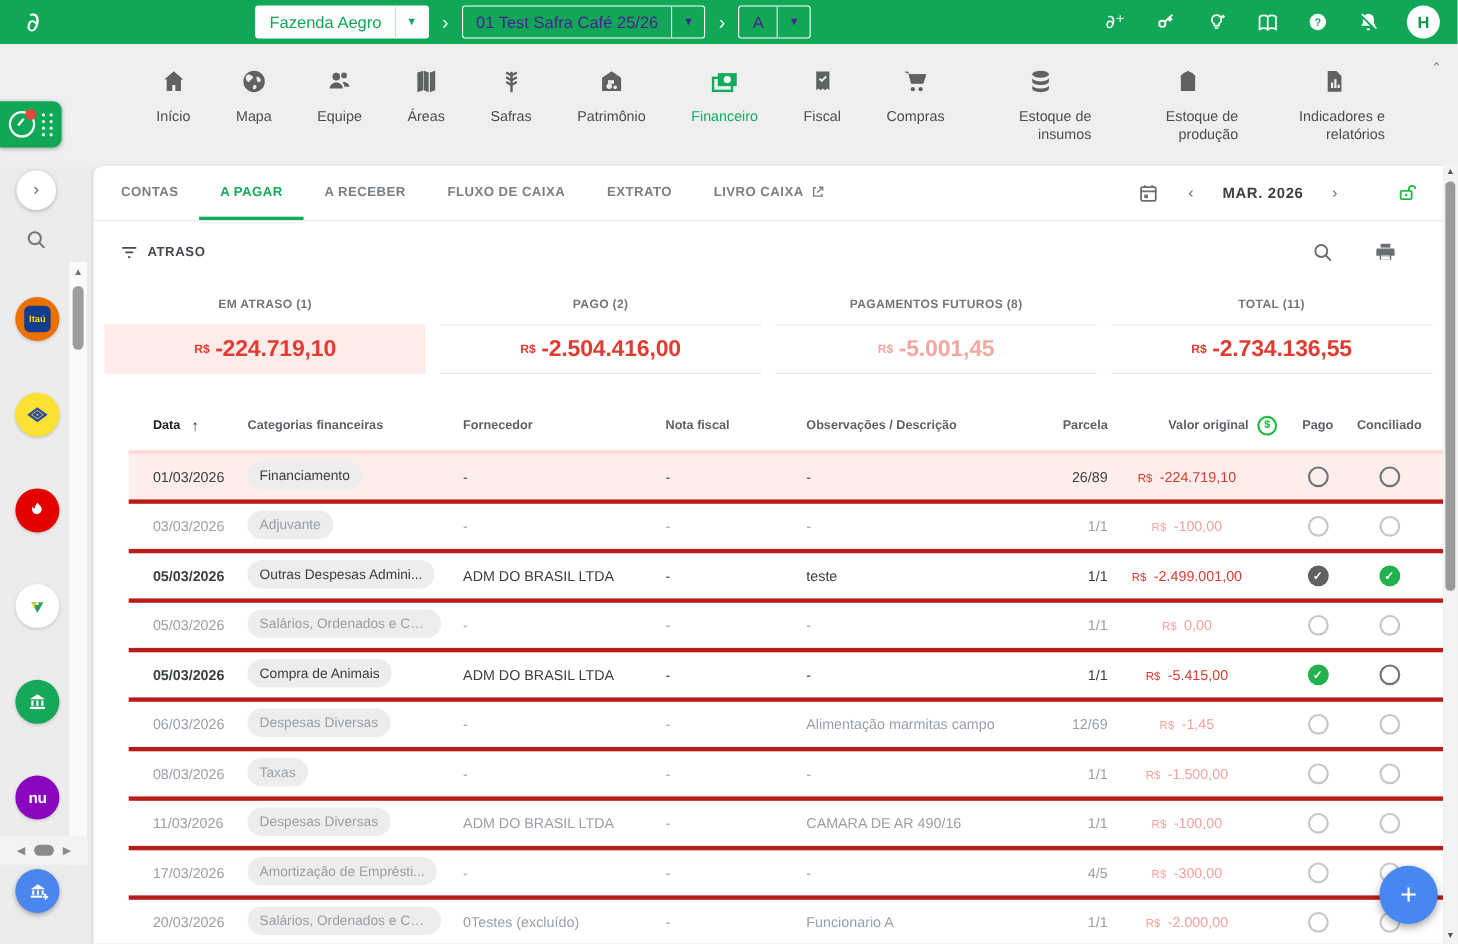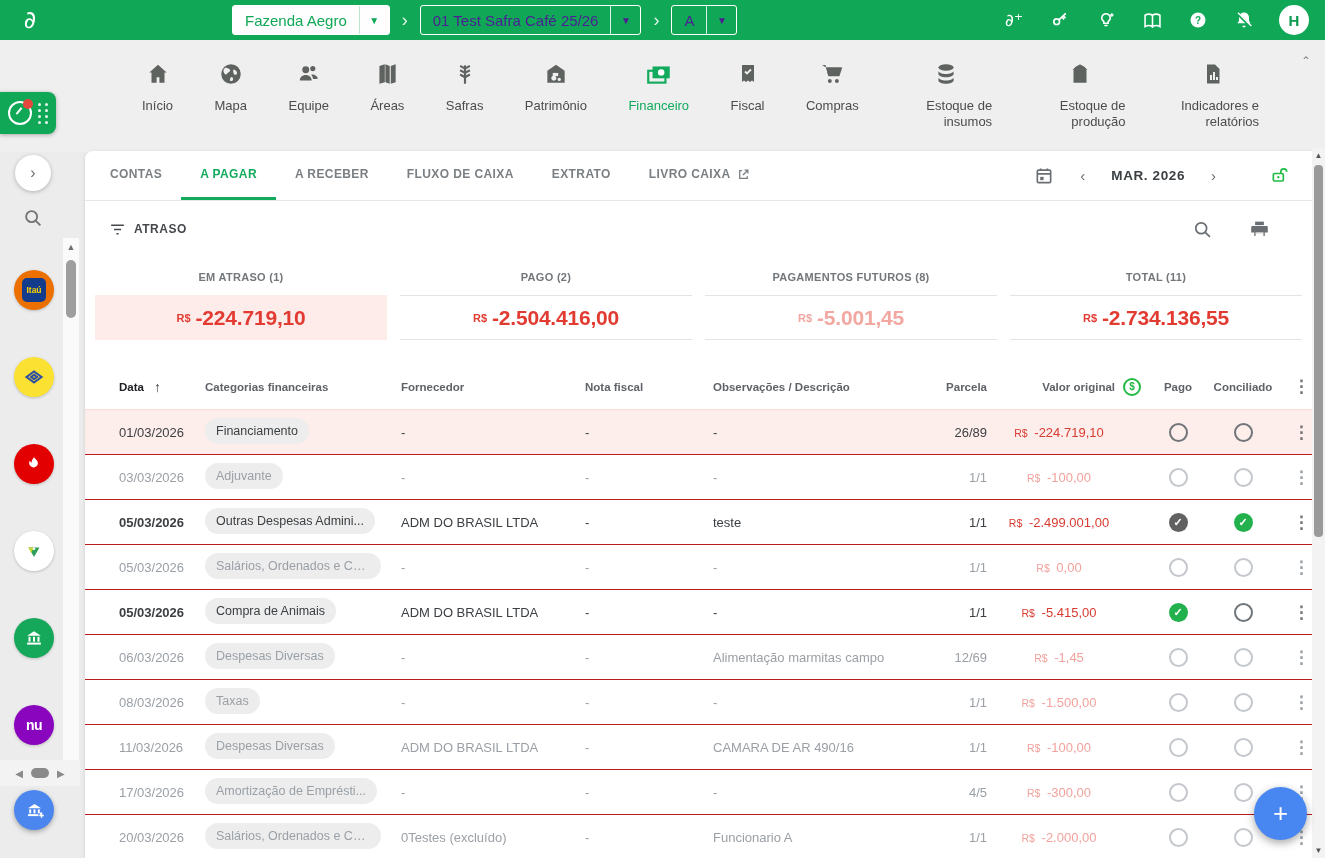--- a/index.html
+++ b/index.html
@@ -83,31 +83,31 @@
   .sum-strip { height:45px; display:flex; align-items:center; justify-content:center;
     border-top:1px solid #e4e4e4; border-bottom:1px solid #e4e4e4; }
   .sum-strip .cur { font-size:11px; font-weight:700; margin-right:5px; }
   .sum-strip .amt { font-size:21px; font-weight:700; letter-spacing:-.2px; }
   .sum-card.overdue .sum-strip { background:#fdecea; border-color:#fdecea; }
   .sum-card.overdue .sum-strip, .sum-card.strong .sum-strip { color:#e23b32; }
   .sum-card.muted .sum-strip { color:#f2a7a1; }
 
   
   .grid { display:grid; grid-template-columns:86px 196px 184px 128px 222px 64px 150px 58px 72px 45px;
-    padding-left:34px; align-items:center; }
+    padding-left:22px; align-items:center;margin-left:32px; }
   .thead { height:45px; font-size:11.5px; font-weight:700; color:#5f6368; }
   .thead .h-data { color:#202124; display:flex; gap:10px; align-items:center; }
   .thead .h-right { text-align:right; padding-right:12px; }
   .thead .h-valor { display:flex; justify-content:flex-end; align-items:center; gap:8px; padding-right:8px; }
   .coin { width:18px; height:18px; border:2px solid #21ba45; border-radius:50%; color:#21ba45;
     font-size:10px; font-weight:700; display:flex; align-items:center; justify-content:center; }
   .thead .h-center { text-align:center; }
   .kebab { text-align:center; color:#757575; font-size:17px; font-weight:700; cursor:pointer; line-height:1; }
 
-  .row { height:45px; border-top:1px solid #b91c1c; color:#3c4043; font-size:13px; cursor:default; }
+  .row { height:45px; border-top:4px solid #b91c1c; color:#3c4043; font-size:13px; cursor:default; }
   .row .chip { display:inline-block; background:#ededed; border-radius:14px; padding:6px 11px; font-size:12.5px;
     max-width:176px; white-space:nowrap; overflow:hidden; text-overflow:ellipsis; }
   .row .c-right { text-align:right; padding-right:12px; }
   .row .c-amount { text-align:center; padding-right:30px; font-weight:400; color:#d93a30; white-space:nowrap; }
   .row .c-amount .cur { font-size:10.5px; margin-right:3px; }
   .row .c-center { display:flex; justify-content:center; }
   .row.state-overdue { background:#fdeeec; border-top-color:#fbdcd8; }
   .row.state-future { color:#9aa0a6; }
   .row.state-future .c-amount { color:#f2a29c; }
   .row.state-paid [data-name="cell-date"] { font-weight:700; }

